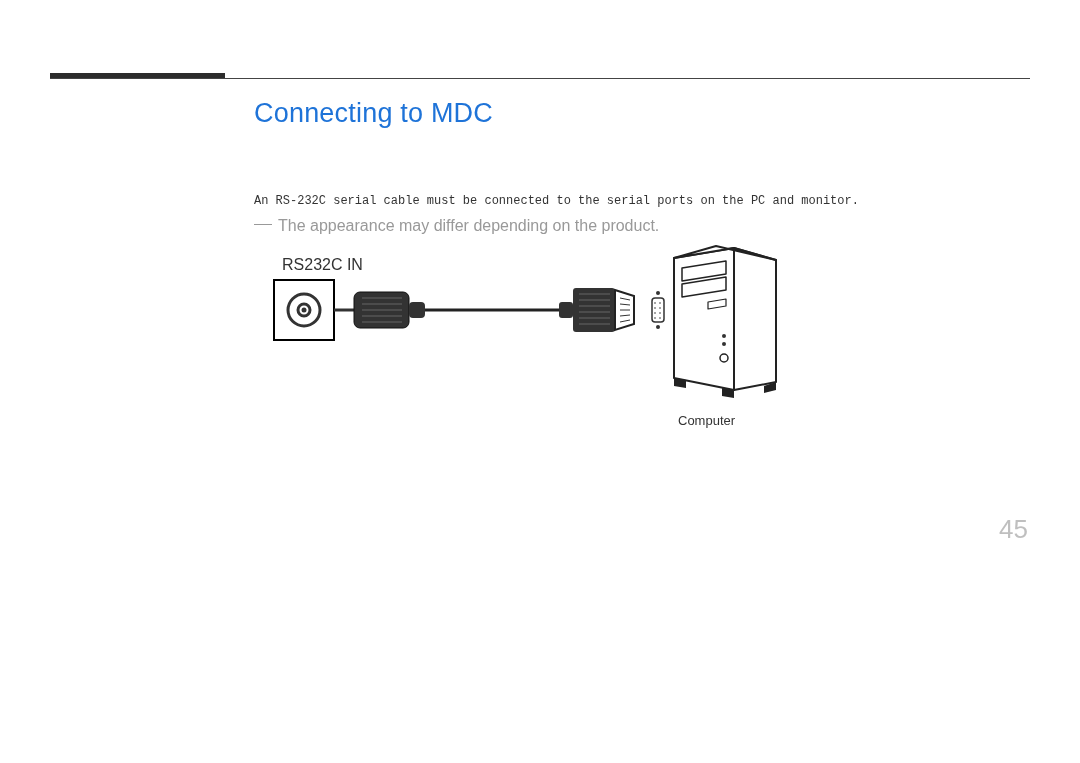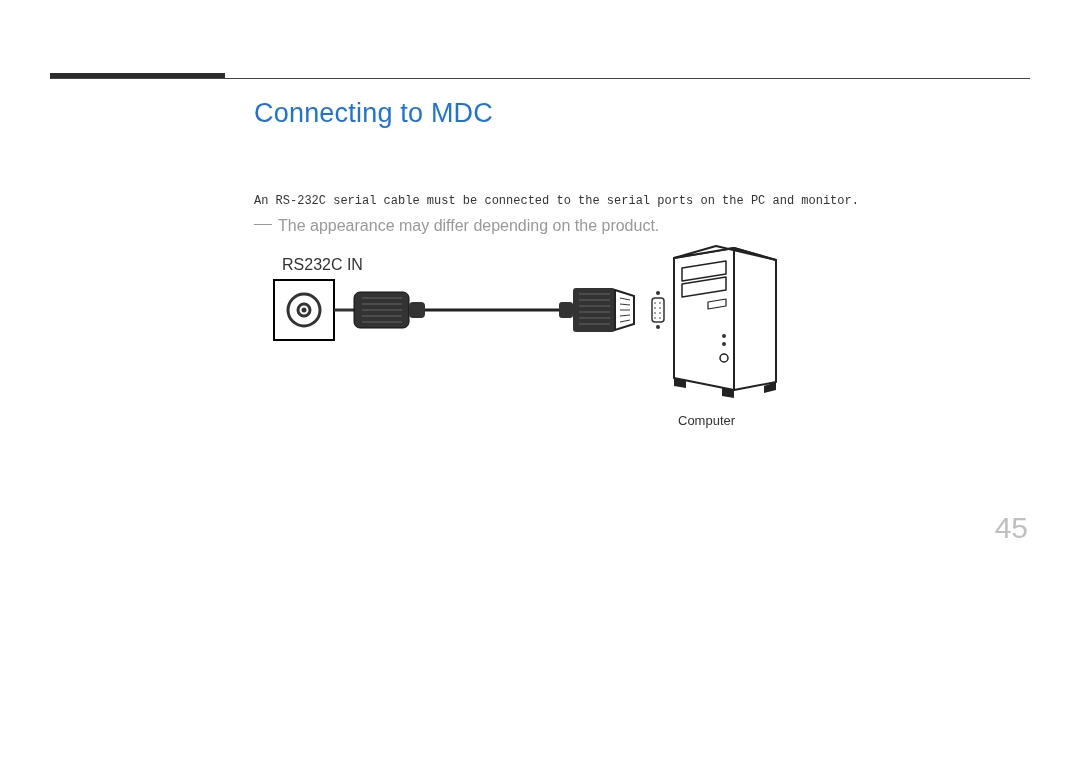--- a/index.html
+++ b/index.html
@@ -8,21 +8,21 @@
   .header-accent { position: absolute; left: 50px; top: 73px; width: 175px; height: 5px; background: #2c2c2c; }
   .header-rule { position: absolute; left: 50px; right: 50px; top: 78px; height: 0; border-top: 1px solid #444; }
   .section-title { position: absolute; left: 254px; top: 98px; font-size: 27px; font-weight: 400; color: #1e73d8; letter-spacing: 0.2px; }
   .subsection-title { position: absolute; left: 254px; top: 157px; font-size: 20px; font-weight: 600; color: #333; }
   .body-text { position: absolute; left: 254px; top: 194px; font-size: 12px; color: #333; font-family: Liberation Mono, monospace; }
   .note-text { position: absolute; left: 254px; top: 217px; font-size: 16px; color: #999; }
   .note-dash { display: inline-block; width: 18px; height: 1px; background: #999; vertical-align: middle; margin-right: 6px; position: relative; top: -2px; }
   .diagram { position: absolute; left: 254px; top: 240px; width: 560px; height: 180px; }
   .port-label { position: absolute; left: 28px; top: 16px; font-size: 16px; color: #333; }
   .computer-label { position: absolute; left: 424px; top: 173px; font-size: 13px; color: #333; }
-  .page-number { position: absolute; right: 52px; bottom: 30px; font-size: 30px; color: #bfbfbf; font-weight: 300; }
+  .page-number { position: absolute; right: 52px; bottom: 30px; font-size: 26px; color: #bfbfbf; font-weight: 300; }
 </style>
 </head>
 <body>
 
 <div class="page">
 
   <div class="header-accent"></div>
   <div class="header-rule"></div>
 
   <h1 class="section-title">Connecting to MDC</h1>

